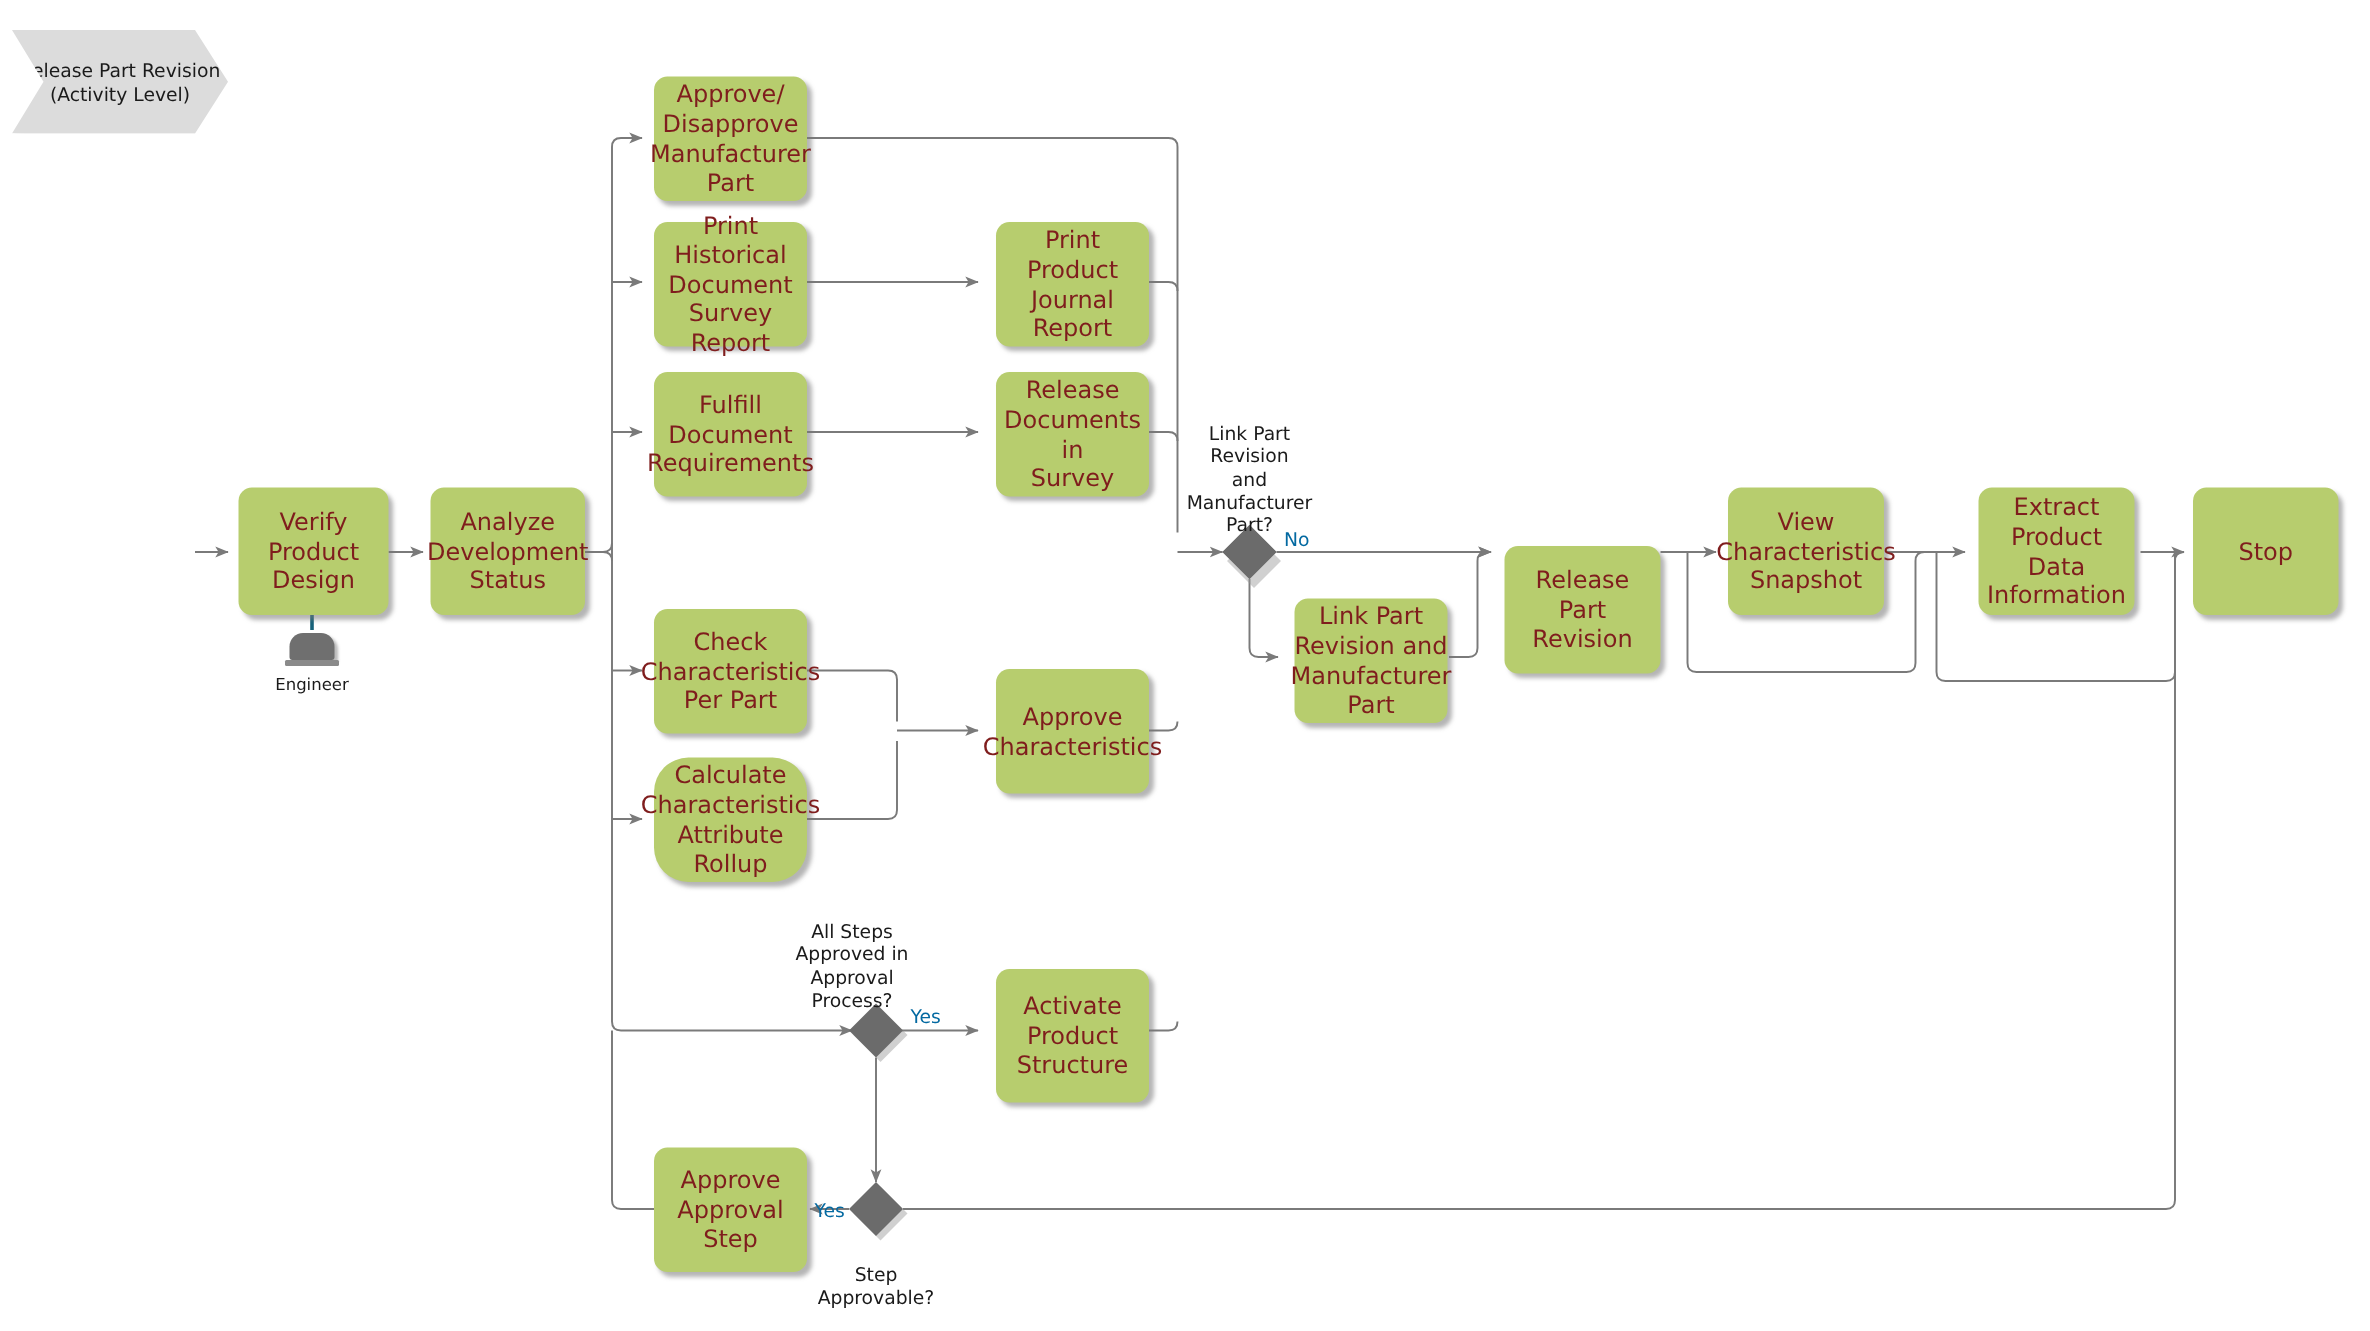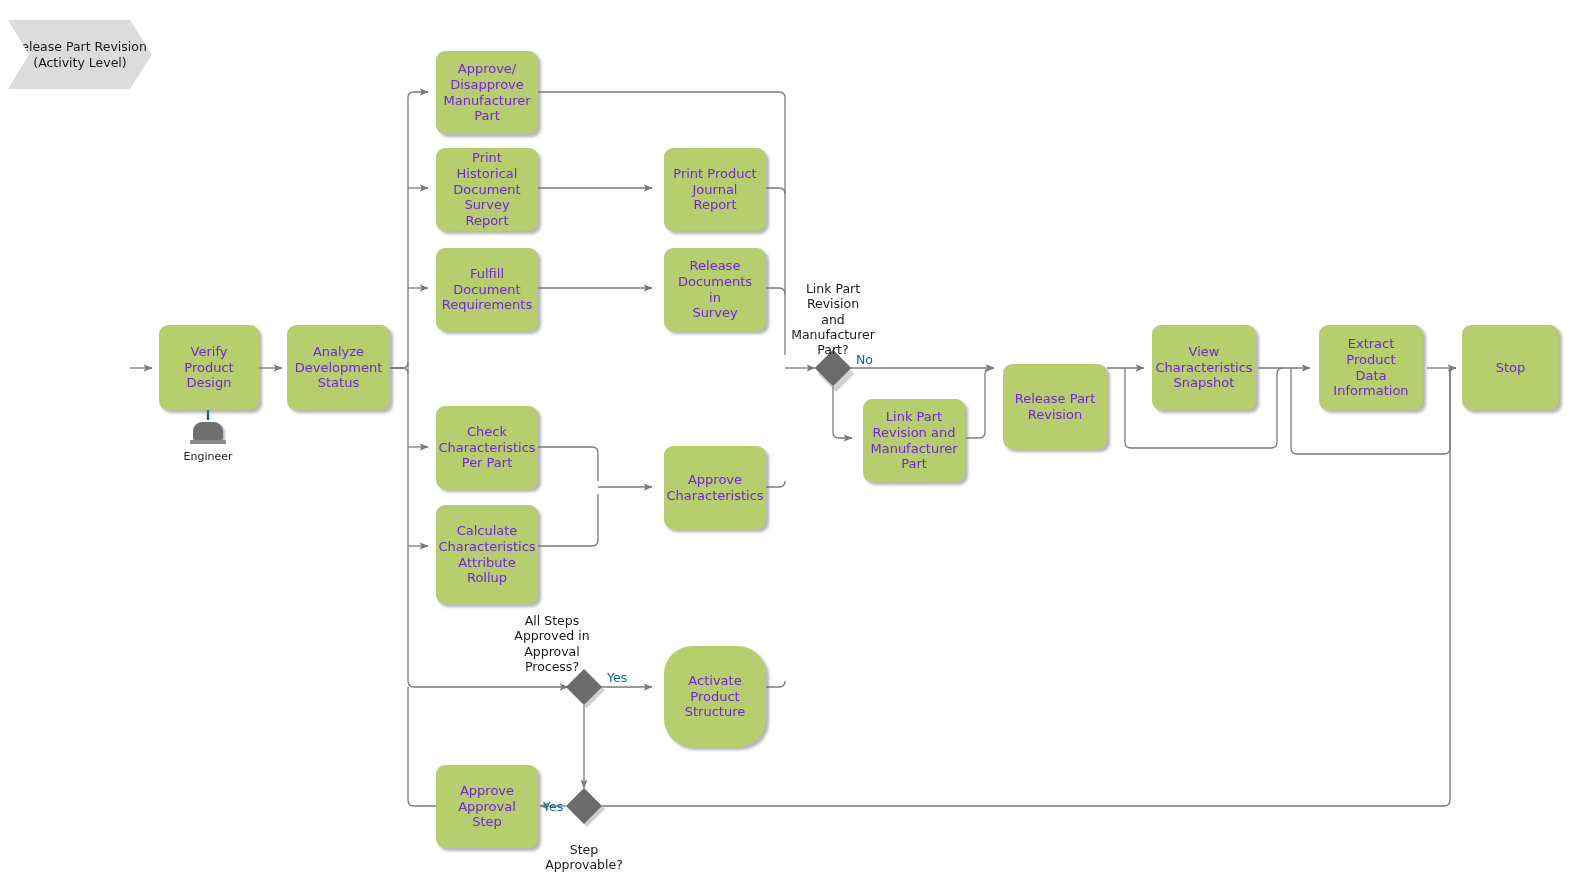--- a/index.html
+++ b/index.html
@@ -2,21 +2,21 @@
 <html><head>
 <meta charset="utf-8">
 <style>
   html,body{margin:0;padding:0;background:#ffffff;}
   body{font-family:"DejaVu Sans",sans-serif;}
   #stage{position:relative;width:1580px;height:887px;background:#ffffff;overflow:hidden;}
   svg.layer{position:absolute;left:0;top:0;width:1580px;height:887px;}
 
   .node{position:absolute;box-sizing:border-box;display:flex;align-items:center;
         justify-content:center;text-align:center;border-radius:9px;
-        background:#b7cd6e;color:#6d28d9;font-size:13px;line-height:1.22;
+        background:#b7cd6e;color:#7f1d1d;font-size:16px;line-height:1.22;
         padding:4px 6px;box-shadow:3px 3px 3px rgba(120,120,120,.55);}
   .node span{display:block;white-space:pre-line;}
 
   .banner{position:absolute;left:8px;top:20px;width:144px;height:69px;
           background:#dcdcdc;color:#1a1a1a;font-size:12.5px;line-height:1.24;
           display:flex;align-items:center;justify-content:center;text-align:center;
           clip-path:polygon(0 0,122px 0,144px 50%,122px 100%,0 100%,21px 50%);
           filter:drop-shadow(3px 3px 2px rgba(150,150,150,.65));}
   .banner span{white-space:pre-line;}
 
@@ -169,32 +169,32 @@
 Documents in
 Survey</span>
     </div>
 
   <div class="node" style="left:436px;top:406px;width:102px;height:83px;">
     <span>Check
 Characteristics
 Per Part</span>
     </div>
 
-  <div class="node" style="left:436px;top:505px;width:102px;height:99px;">
+  <div class="node" style="left:436px;top:505px;width:102px;height:83px;border-radius:23px;">
     <span>Calculate
 Characteristics
 Attribute Rollup</span>
     </div>
 
   <div class="node" style="left:664px;top:446px;width:102px;height:83px;">
     <span>Approve
 Characteristics</span>
     </div>
 
-  <div class="node" style="left:664px;top:646px;width:102px;height:101px;border-radius:28px;">
+  <div class="node" style="left:664px;top:646px;width:102px;height:89px;">
     <span>Activate Product
 Structure</span>
     </div>
 
   <div class="node" style="left:436px;top:765px;width:102px;height:83px;">
     <span>Approve
 Approval Step</span>
     </div>
 
   <div class="node" style="left:863px;top:399px;width:102px;height:83px;">
@@ -224,21 +224,21 @@
   <div class="node" style="left:1462px;top:325px;width:97px;height:85px;">
     <span>Stop</span>
     </div>
 
   <div class="dlabel" style="left:773px;top:281px;width:120px;">Link Part
 Revision
 and
 Manufacturer
 Part?</div>
 
-  <div class="dlabel" style="left:492px;top:613px;width:120px;text-align:center;">All Steps
+  <div class="dlabel" style="left:508px;top:613px;width:120px;text-align:center;">All Steps
 Approved in
 Approval
 Process?</div>
 
   <div class="dlabel" style="left:524px;top:842px;width:120px;">Step
 Approvable?</div>
 
   <div class="elabel" style="left:856px;top:352px;">No</div>
 
   <div class="elabel" style="left:607px;top:670px;">Yes</div>

